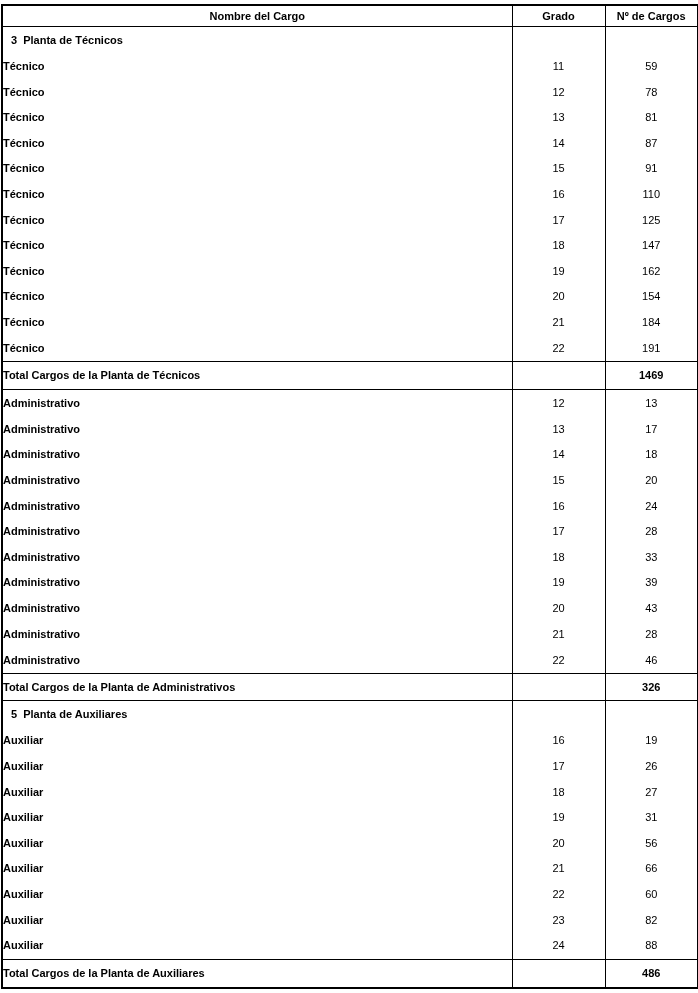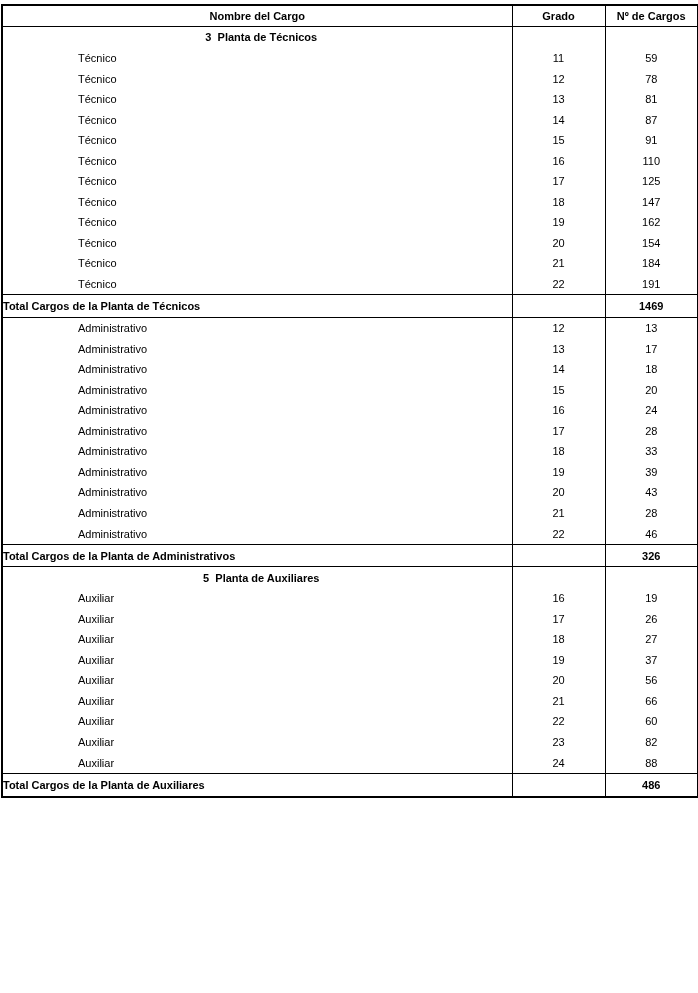--- a/index.html
+++ b/index.html
@@ -17,21 +17,21 @@
   .page {
     box-sizing: border-box;
     width: 698px;
     height: 993px;
     padding: 4px 1px 4px 1px;
     background: #ffffff;
   }
   table.cargo-table {
     border-collapse: collapse;
     width: 696px;
-    height: 794px;
+    height: 985px;
     table-layout: fixed;
     border: 2px solid #000000;
   }
   col.c1 { width: 510px; }
   col.c2 { width: 93px; }
   col.c3 { width: 93px; }
   th, td {
     font-size: 11px;
     padding: 0;
     vertical-align: middle;
@@ -42,29 +42,28 @@
     height: 20px;
     font-weight: bold;
     text-align: center;
     border-bottom: 1px solid #000000;
   }
   .col2, .col3 {
     border-left: 1px solid #000000;
     text-align: center;
   }
   td.section-cell {
-    text-align: center;
+    text-align: left;
     padding-left: 8px;
     font-weight: bold;
     white-space: pre;
   }
   td.cargo-cell {
     text-align: left;
-    padding-left: 75px;
-    font-weight: normal;
+    font-weight: bold;
   }
   tr.total-row td {
     border-top: 1px solid #000000;
     border-bottom: 1px solid #000000;
     font-weight: bold;
   }
   td.total-label {
     text-align: left;
   }
 </style>
@@ -233,21 +232,21 @@
           <td class="col3">26</td>
         </tr>
         <tr>
           <td class="cargo-cell">Auxiliar</td>
           <td class="col2">18</td>
           <td class="col3">27</td>
         </tr>
         <tr>
           <td class="cargo-cell">Auxiliar</td>
           <td class="col2">19</td>
-          <td class="col3">37</td>
+          <td class="col3">31</td>
         </tr>
         <tr>
           <td class="cargo-cell">Auxiliar</td>
           <td class="col2">20</td>
           <td class="col3">56</td>
         </tr>
         <tr>
           <td class="cargo-cell">Auxiliar</td>
           <td class="col2">21</td>
           <td class="col3">66</td>

